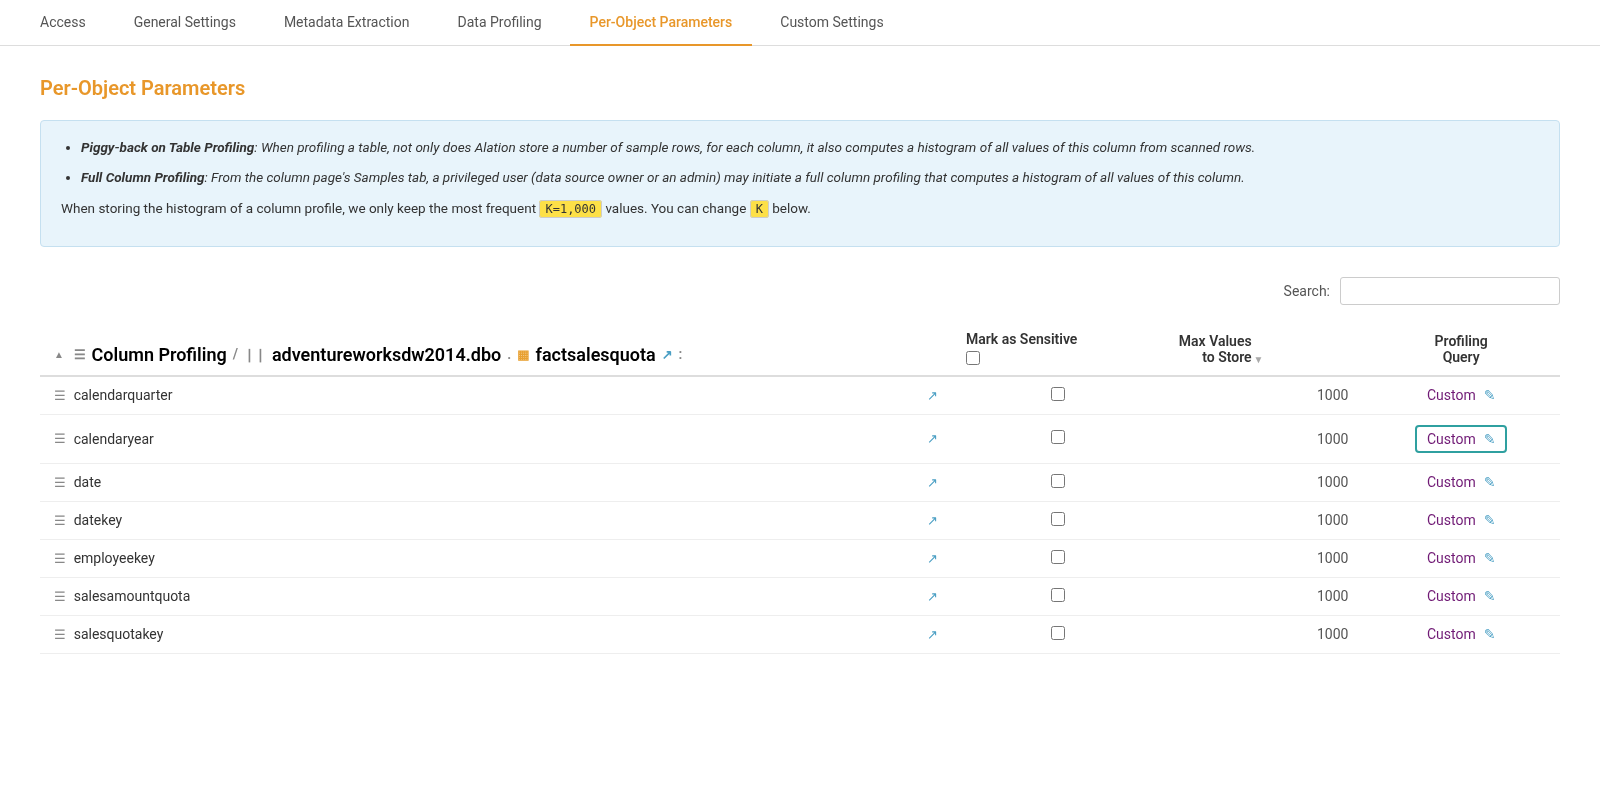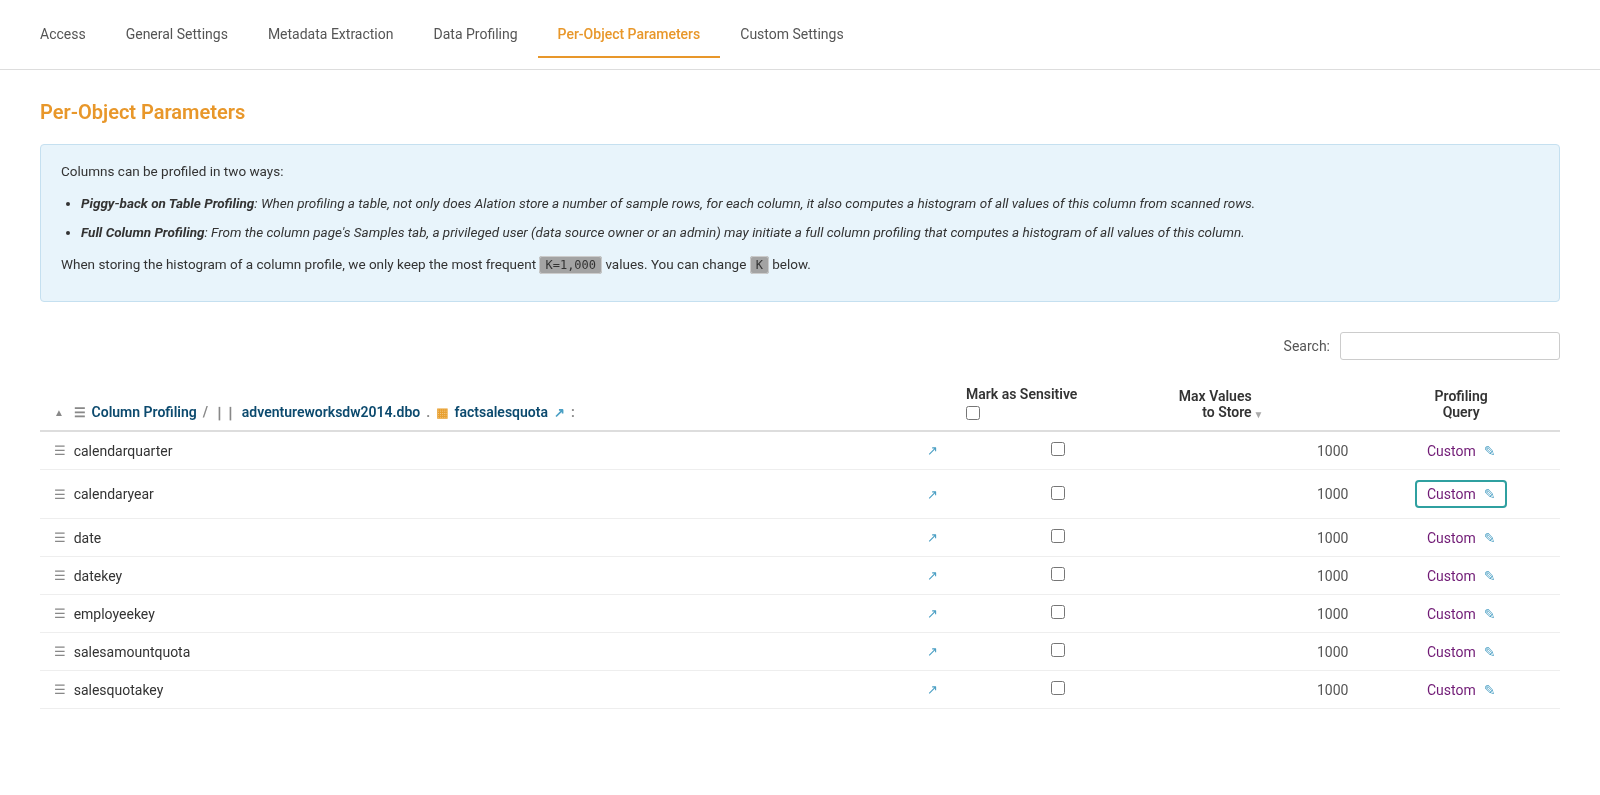--- a/index.html
+++ b/index.html
@@ -2,21 +2,22 @@
 <html><head>
   <meta charset="utf-8">
   <style>
     * { box-sizing: border-box; margin: 0; padding: 0; }
     body { font-family: -apple-system, BlinkMacSystemFont, 'Segoe UI', Roboto, sans-serif; font-size: 14px; color: #333; background: #fff; }
 
     
     .nav-tabs {
       display: flex;
       border-bottom: 1px solid #ddd;
-      padding: 12px 20px;
+      padding: 0 20px;
+      gap: 8px;
     }
     .nav-tab {
       padding: 14px 20px;
       cursor: pointer;
       color: #555;
       border-bottom: 2px solid transparent;
       margin-bottom: -1px;
       white-space: nowrap;
       font-size: 14px;
     }
@@ -47,21 +48,21 @@
       margin-bottom: 30px;
       color: #333;
       font-size: 13.5px;
       line-height: 1.6;
     }
     .info-box p { margin-bottom: 10px; }
     .info-box ul { padding-left: 20px; margin-bottom: 10px; font-style: italic; }
     .info-box ul li { margin-bottom: 8px; }
     .info-box b { font-weight: 700; }
     .info-box code {
-      background: #a3a3a3;
+      background: #fde047;
       border: 1px solid #ccc;
       border-radius: 3px;
       padding: 1px 5px;
       font-family: monospace;
       font-size: 12px;
     }
 
     
     .search-row {
       display: flex;
@@ -118,21 +119,21 @@
       font-size: 13px;
       flex-shrink: 0;
     }
     .col-name { color: #333; }
     .external-link-icon {
       color: #4a9fc4;
       cursor: pointer;
       font-size: 13px;
       margin-left: auto;
     }
-    .bc-link { color: #0c4a6e; font-weight: 600; cursor: pointer; font-size: 14px; text-align: right; }
+    .bc-link { color: #000000; font-weight: 600; cursor: pointer; font-size: 18px; text-align: right; }
     .bc-sep { color: #888; }
     .bc-table-icon { color: #e8a030; font-size: 13px; }
     .bc-colon { color: #888; }
 
     
     input[type="checkbox"] {
       width: 14px;
       height: 14px;
       cursor: pointer;
     }
@@ -183,21 +184,20 @@
       <div class="nav-tab">Data Profiling</div>
       <div class="nav-tab active">Per-Object Parameters</div>
       <div class="nav-tab">Custom Settings</div>
     </div>
 </nav>
 
 <div class="main-content">
   <h1 class="page-title">Per-Object Parameters</h1>
 
   <div class="info-box">
-    <p>Columns can be profiled in two ways:</p>
     <ul id="info-list">
         <li><b>Piggy-back on Table Profiling</b>: When profiling a table, not only does Alation store a number of sample rows, for each column, it also computes a histogram of all values of this column from scanned rows.</li>
         <li><b>Full Column Profiling</b>: From the column page's Samples tab, a privileged user (data source owner or an admin) may initiate a full column profiling that computes a histogram of all values of this column.</li>
       </ul>
     <p id="info-footer">When storing the histogram of a column profile, we only keep the most frequent <code>K=1,000</code> values. You can change <code>K</code> below.</p>
   </div>
 
   <div class="search-row">
     <label class="search-label">Search:</label>
     <input class="search-input" type="text" style="">

